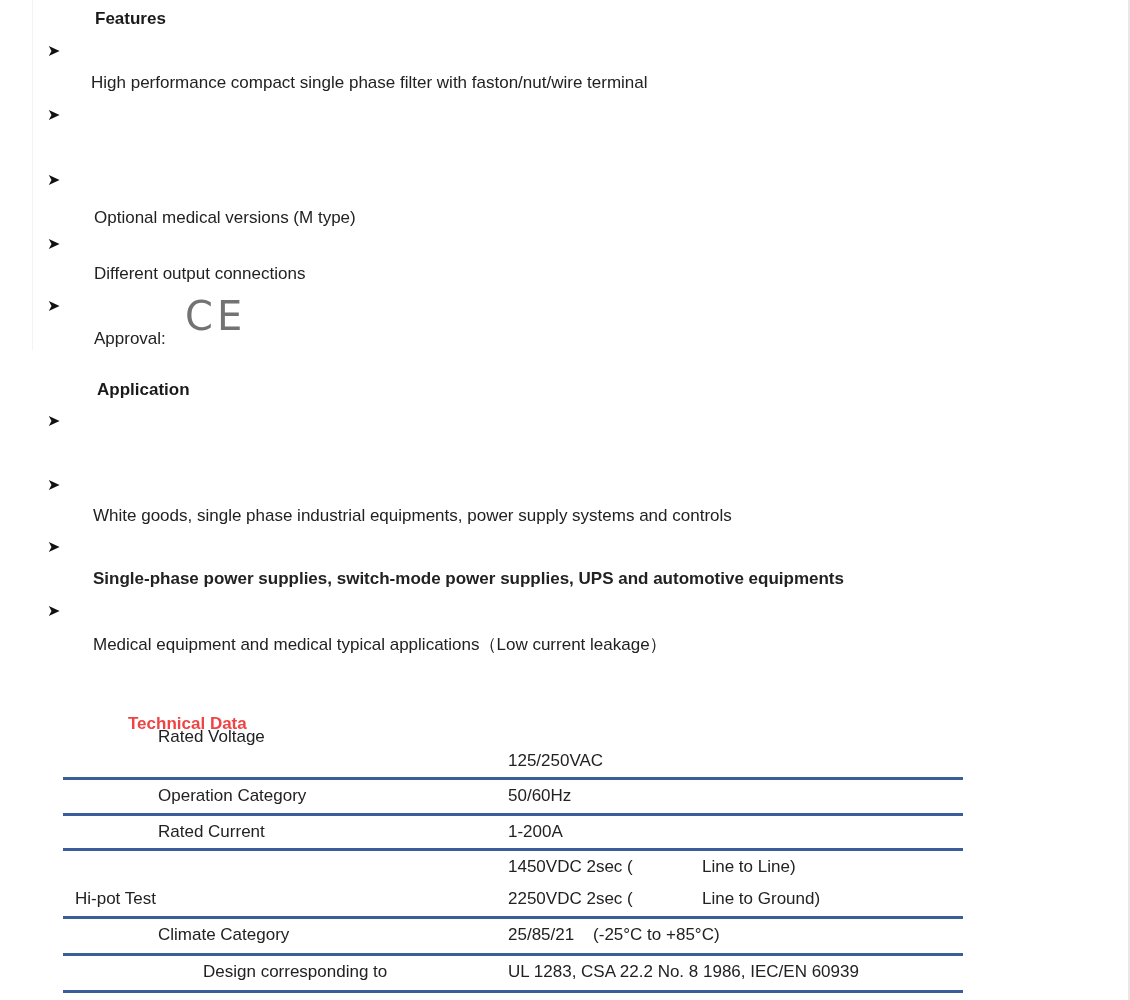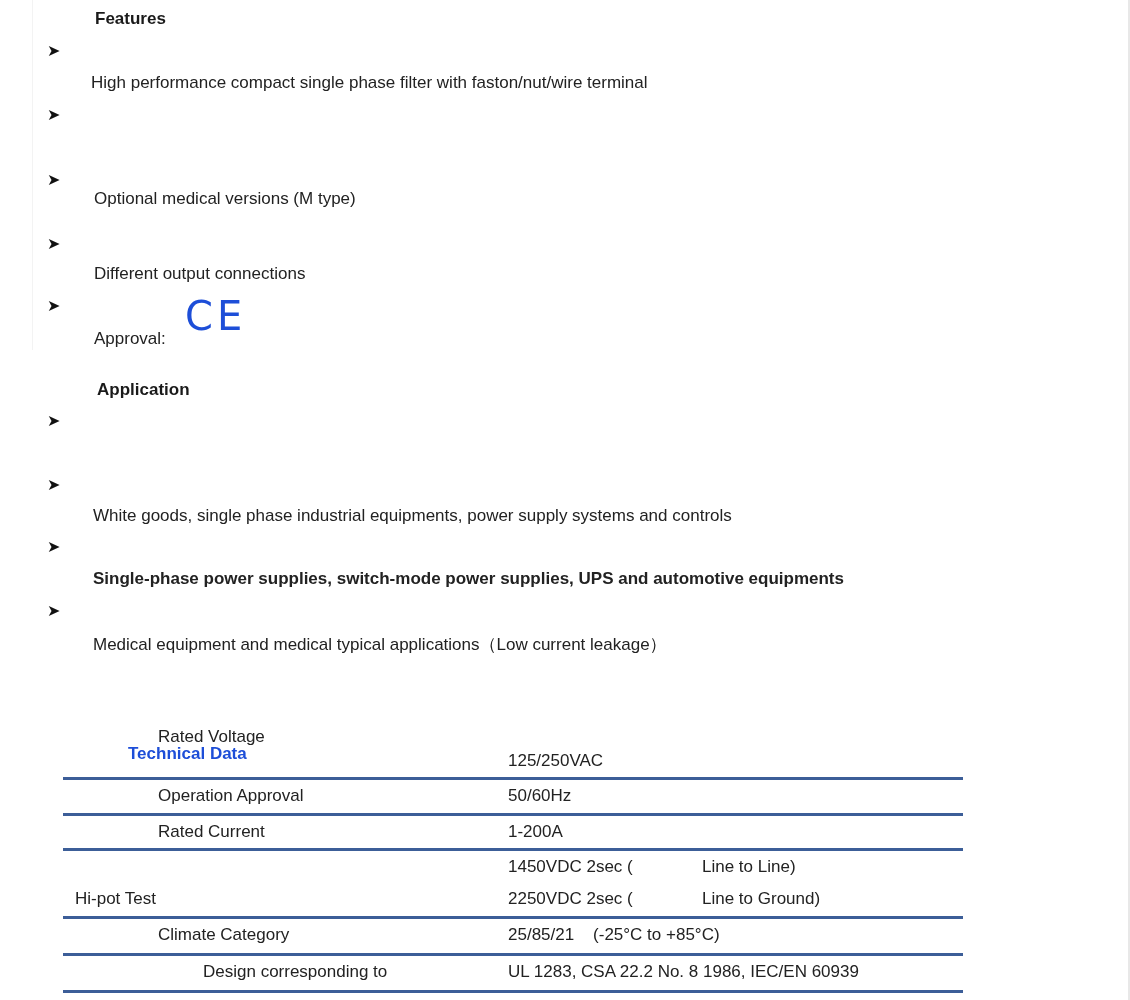--- a/index.html
+++ b/index.html
@@ -8,41 +8,41 @@
     background: #ffffff;
     font-family: "Liberation Sans", sans-serif;
     color: #1e1e1e;
   }
   .page { position: absolute; left: 0; top: 0; width: 1015px; height: 1000px; }
   .right-rule { position: absolute; left: 1128px; top: 0; width: 2px; height: 1000px; background: #e8e8e8; }
   .left-rule { position: absolute; left: 32px; top: 0; width: 1px; height: 350px; background: #f3f3f3; }
   .heading { position: absolute; font-weight: bold; font-size: 17px; color: #1a1a1a; }
   .bullet { position: absolute; left: 47px; font-size: 16px; color: #111; line-height: 1; }
   .item { position: absolute; font-size: 17px; color: #222; white-space: nowrap; }
-  .ce-mark { position: absolute; left: 185px; top: 296px; font-size: 40px; line-height: 1; color: #1d4ed8; letter-spacing: 4px; font-family: "DejaVu Sans", sans-serif; }
-  .tech-title { position: absolute; left: 128px; top: 744px; font-weight: bold; font-size: 17px; color: #1d4ed8; text-align: center; }
+  .ce-mark { position: absolute; left: 185px; top: 296px; font-size: 40px; line-height: 1; color: #737373; letter-spacing: 4px; font-family: "DejaVu Sans", sans-serif; }
+  .tech-title { position: absolute; left: 128px; top: 714px; font-weight: bold; font-size: 17px; color: #ef4444; text-align: center; }
   .rule { position: absolute; left: 63px; width: 900px; height: 3px; background: #3c5e98; }
   .cell { position: absolute; font-size: 17px; color: #222; white-space: nowrap; }
 </style>
 </head>
 <body>
 
 <div class="page">
   <div class="right-rule"></div>
   <div class="left-rule"></div>
 
   <div class="heading" style="left:95px; top:9px;">Features</div>
 
   <div class="bullet" style="top:43px;">➤</div>
   <div class="item" style="left:91px; top:73px;">High performance compact single phase filter with faston/nut/wire terminal</div>
 
   <div class="bullet" style="top:107px;">➤</div>
 
   <div class="bullet" style="top:172px;">➤</div>
-  <div class="item" style="left:94px; top:189px;">Optional medical versions (M type)</div>
+  <div class="item" style="left:94px; top:208px;">Optional medical versions (M type)</div>
 
   <div class="bullet" style="top:236px;">➤</div>
   <div class="item" style="left:94px; top:264px;">Different output connections</div>
 
   <div class="bullet" style="top:298px;">➤</div>
   <div class="item" style="left:94px; top:329px;">Approval:</div>
   <div class="ce-mark">CE</div>
 
   <div class="heading" style="left:97px; top:380px;">Application</div>
 
@@ -60,21 +60,21 @@
   <div class="tech-title">Technical Data</div>
 
   <div>
     <div>
       <div class="cell" style="left:158px; top:727px;">Rated Voltage</div>
       <div class="cell" style="left:508px; top:751px;">125/250VAC</div>
     </div>
     <div class="rule" style="top: 777px; background: rgb(60, 94, 152);"></div>
 
     <div>
-      <div class="cell" style="left:158px; top:786px;">Operation Approval</div>
+      <div class="cell" style="left:158px; top:786px;">Operation Category</div>
       <div class="cell" style="left:508px; top:786px;">50/60Hz</div>
     </div>
     <div class="rule" style="top: 813px; background: rgb(60, 94, 152);"></div>
 
     <div>
       <div class="cell" style="left:158px; top:822px;">Rated Current</div>
       <div class="cell" style="left:508px; top:822px;">1-200A</div>
     </div>
     <div class="rule" style="top: 848px; background: rgb(60, 94, 152);"></div>
 

